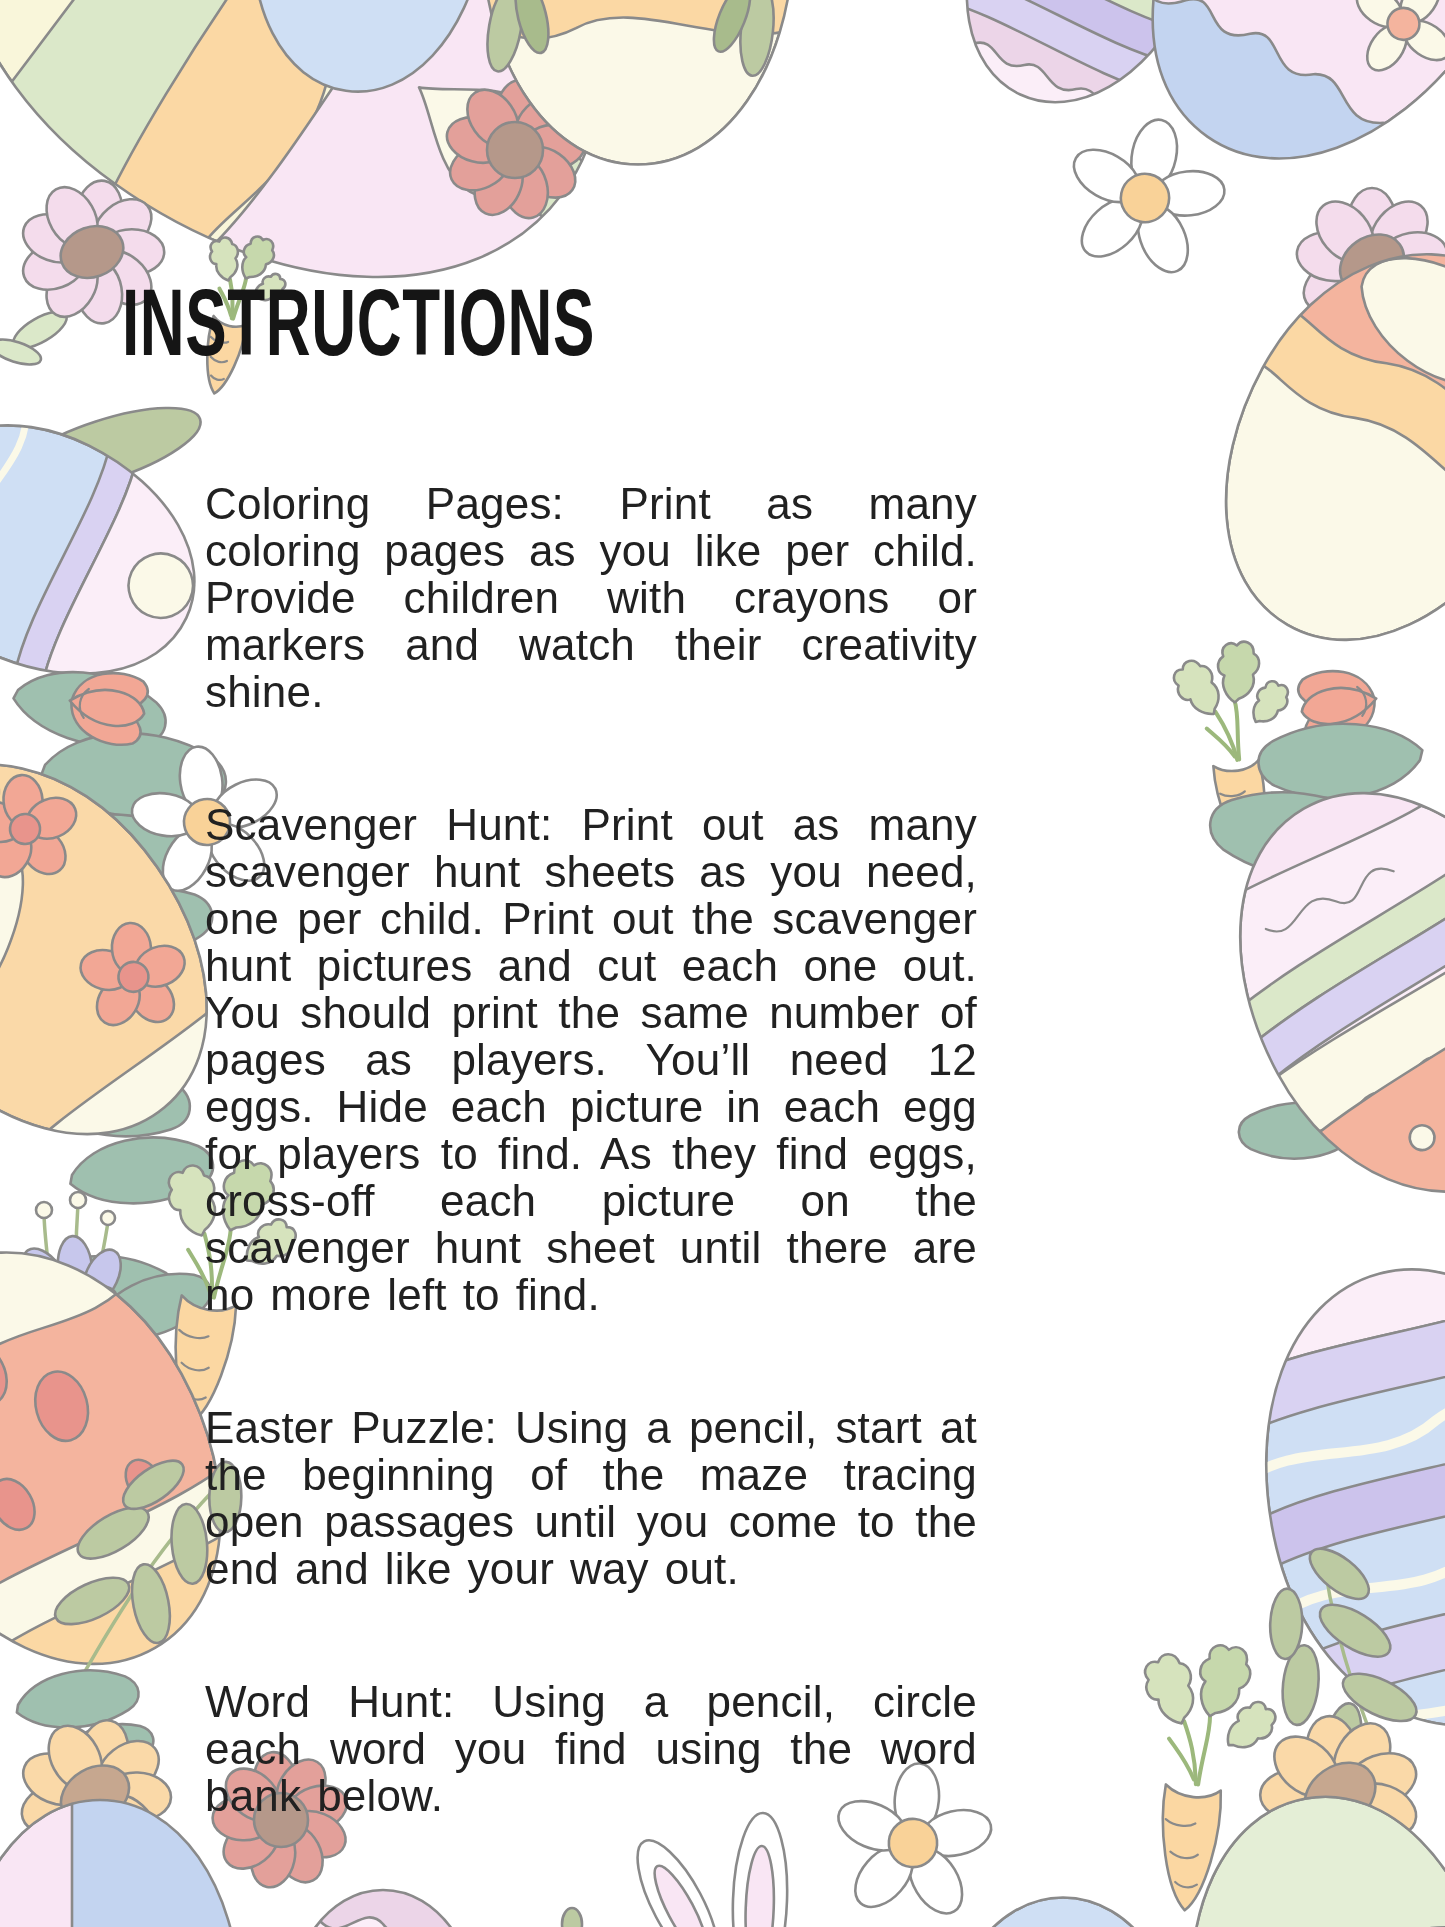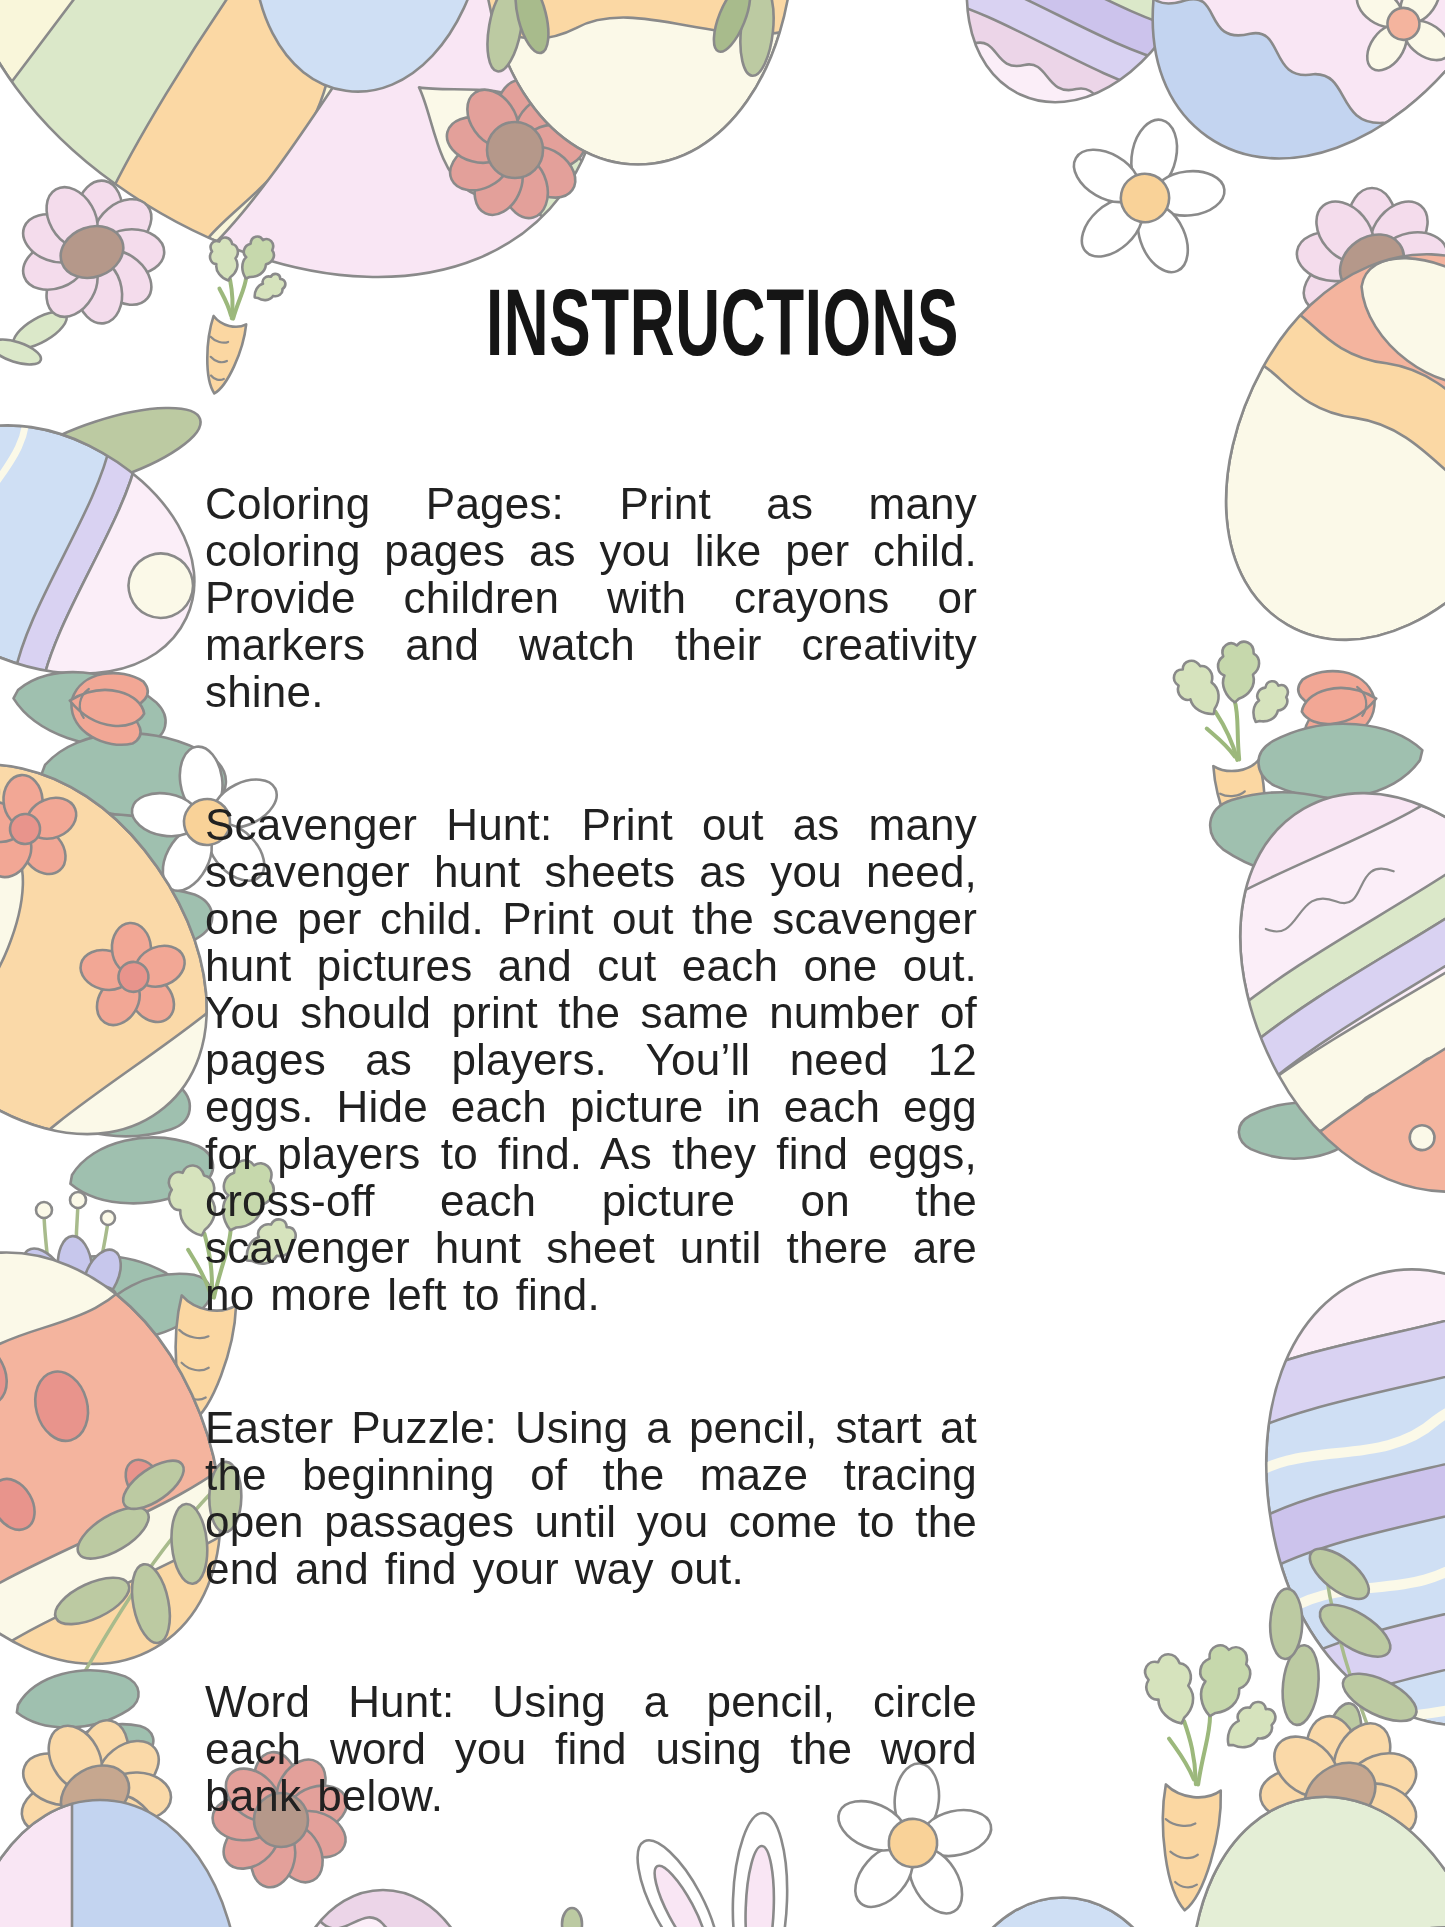--- a/index.html
+++ b/index.html
@@ -6,21 +6,21 @@
   body{width:1445px;height:1927px;background:#ffffff;overflow:hidden;}
   .page{position:relative;width:1445px;height:1927px;background:var(--paper,#fff);overflow:hidden;
         font-family:"Liberation Sans",sans-serif;}
   .art{position:absolute;inset:0;width:100%;height:100%;pointer-events:none;}
   .art path,.art ellipse,.art circle{stroke:var(--outline);stroke-width:2.6;vector-effect:non-scaling-stroke;
         stroke-linecap:round;stroke-linejoin:round;}
   .art .stem{fill:none;stroke:var(--sage_deep);stroke-width:3.5;}
   .art .cstem{fill:none;stroke:var(--carrot_stem);stroke-width:4;}
   .art .sq{fill:none;stroke:var(--creamsoft);stroke-width:6;vector-effect:none;}
   .art .seam{fill:none;stroke:var(--outline);stroke-width:2.2;}
-  .title{position:absolute;top:276px;left:0;width:100%;text-align:center;z-index:2;}
+  .title{position:absolute;top:276px;left:0;width:100%;text-align:left;z-index:2;}
   .title-inner{display:inline-block;font-weight:700;font-size:94px;line-height:1;letter-spacing:1px;
         color:#151515;transform:scaleX(0.66);transform-origin:center;font-family:"Liberation Sans",sans-serif;}
   .bodytext{position:absolute;left:205px;top:480px;width:772px;z-index:2;
         font-size:44px;line-height:47px;color:#212121;text-align:justify;
         letter-spacing:0.2px;word-spacing:3.5px;}
   .bodytext p{margin:0 0 86px 0;}
   .bodytext p:last-child{margin-bottom:16px;}
 </style>
 </head>
 <body>
@@ -416,17 +416,17 @@
     </g>
   </svg>
 
   <div class="title">
     <span class="title-inner">INSTRUCTIONS</span>
   </div>
 
   <div class="bodytext">
     <p>Coloring Pages: Print as many coloring pages as you like per child.  Provide children with crayons or markers and watch their creativity shine.</p>
     <p>Scavenger Hunt:  Print out as many scavenger hunt sheets as you need, one per child.  Print out the scavenger hunt pictures and cut each one out.  You should print the same number of pages as players.  You’ll need 12 eggs.  Hide each picture in each egg for players to find.  As they find eggs, cross-off each picture on the scavenger hunt sheet until there are no more left to find.</p>
-    <p>Easter Puzzle: Using a pencil, start at the beginning of the maze tracing open passages until you come to the end and find your way out.</p>
+    <p>Easter Puzzle: Using a pencil, start at the beginning of the maze tracing open passages until you come to the end and like your way out.</p>
     <p>Word Hunt:  Using a pencil, circle each word you find using the word bank below.</p>
   </div>
 
 </div>
 
 </body></html>

